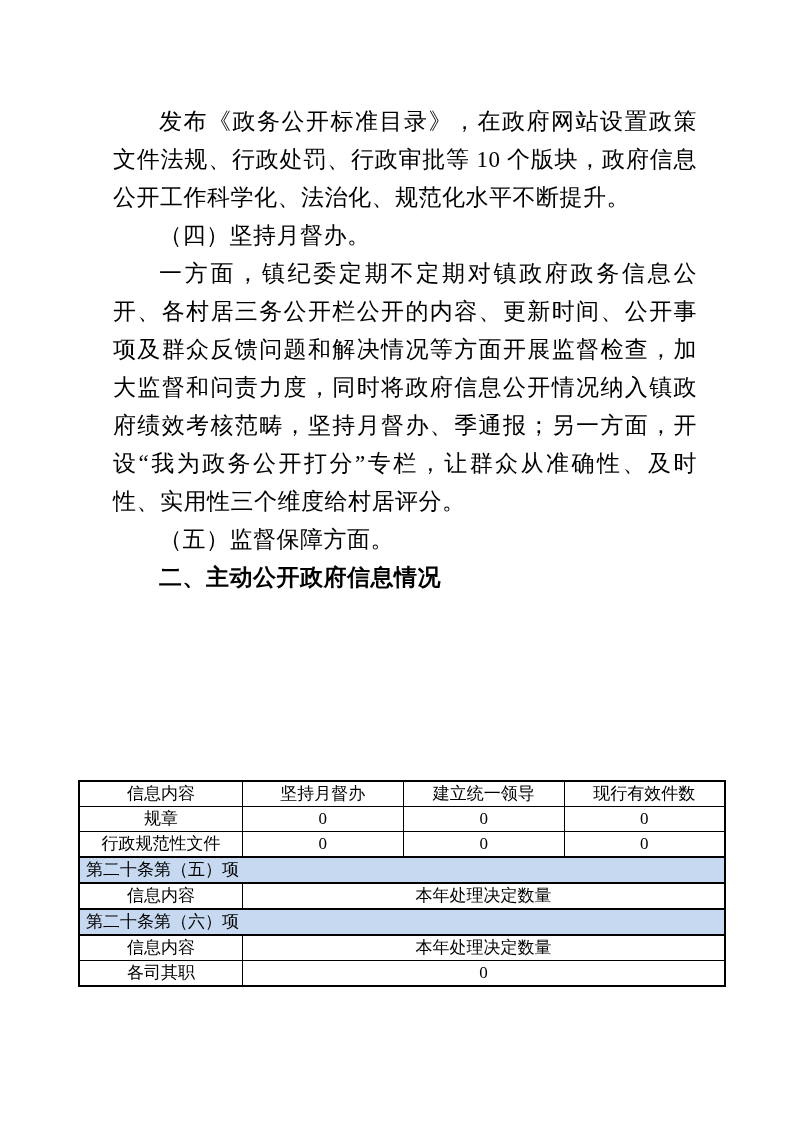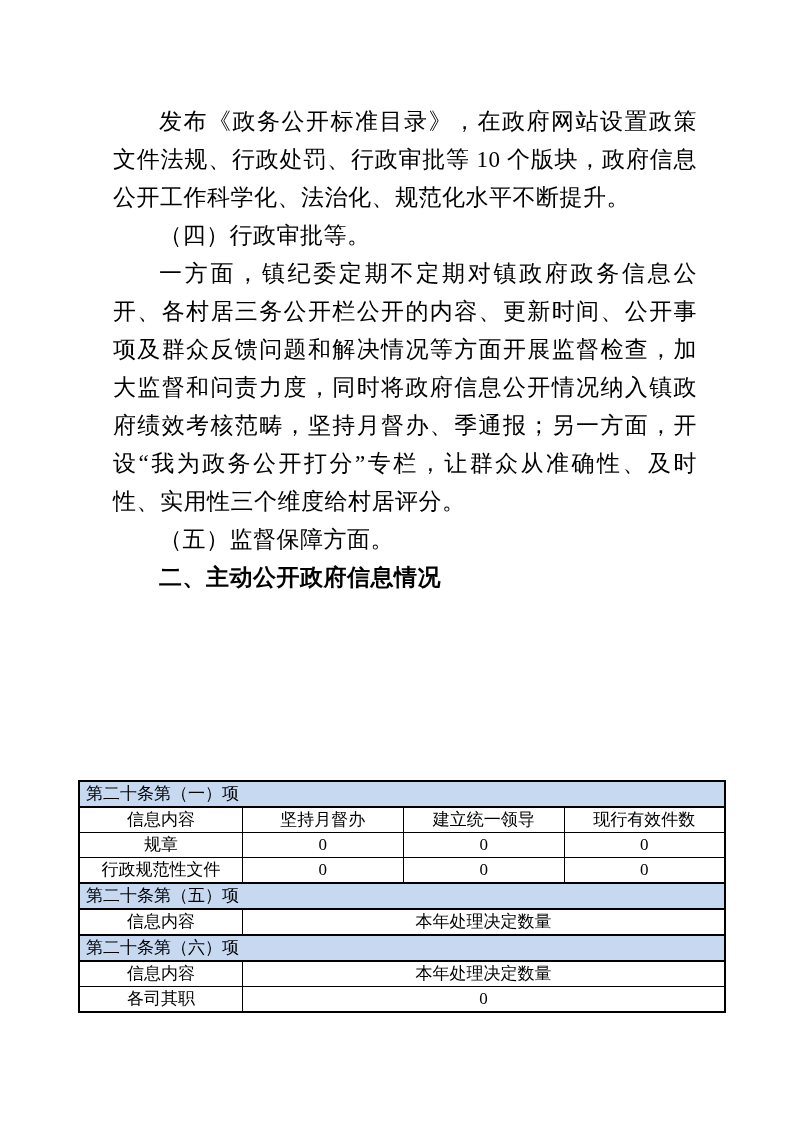--- a/index.html
+++ b/index.html
@@ -78,38 +78,35 @@
     border-right-width: 2px;
   }
 </style>
 </head>
 <body>
 
 <div class="page">
 
   <div class="doc-text">
     <p>发布《政务公开标准目录》，在政府网站设置政策文件法规、行政处罚、行政审批等 10 个版块，政府信息公开工作科学化、法治化、规范化水平不断提升。</p>
-    <p>（四）行政审批等。</p>
+    <p>（四）坚持月督办。</p>
     <p>一方面，镇纪委定期不定期对镇政府政务信息公开、各村居三务公开栏公开的内容、更新时间、公开事项及群众反馈问题和解决情况等方面开展监督检查，加大监督和问责力度，同时将政府信息公开情况纳入镇政府绩效考核范畴，坚持月督办、季通报；另一方面，开设“我为政务公开打分”专栏，让群众从准确性、及时性、实用性三个维度给村居评分。</p>
     <p>（五）监督保障方面。</p>
     <p class="section-heading">二、主动公开政府信息情况</p>
   </div>
 
   <table class="report-table">
     <colgroup>
       <col style="width:25.3%">
       <col style="width:24.9%">
       <col style="width:24.9%">
       <col style="width:24.9%">
     </colgroup>
     <tbody>
 
-      <tr>
-        <td class="band" colspan="4">第二十条第（一）项</td>
-      </tr>
       <tr>
         <td>信息内容</td>
         <td>坚持月督办</td>
         <td>建立统一领导</td>
         <td>现行有效件数</td>
       </tr>
       <tr>
         <td>规章</td>
         <td>0</td>
         <td>0</td>

